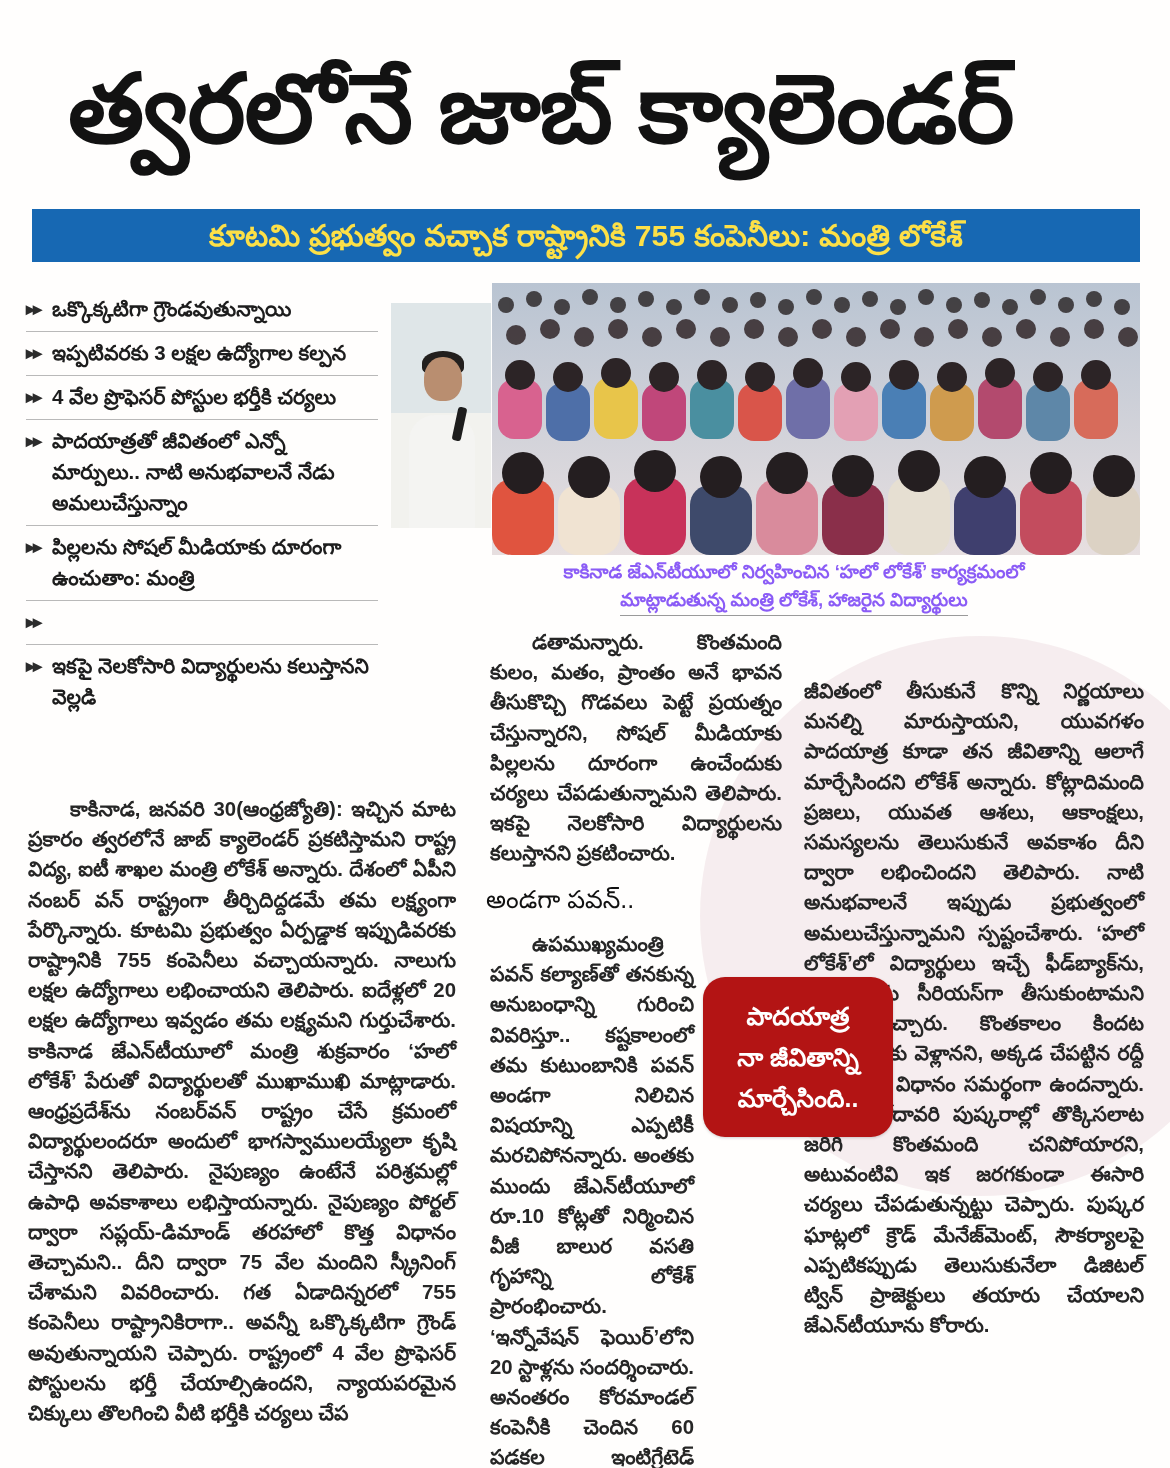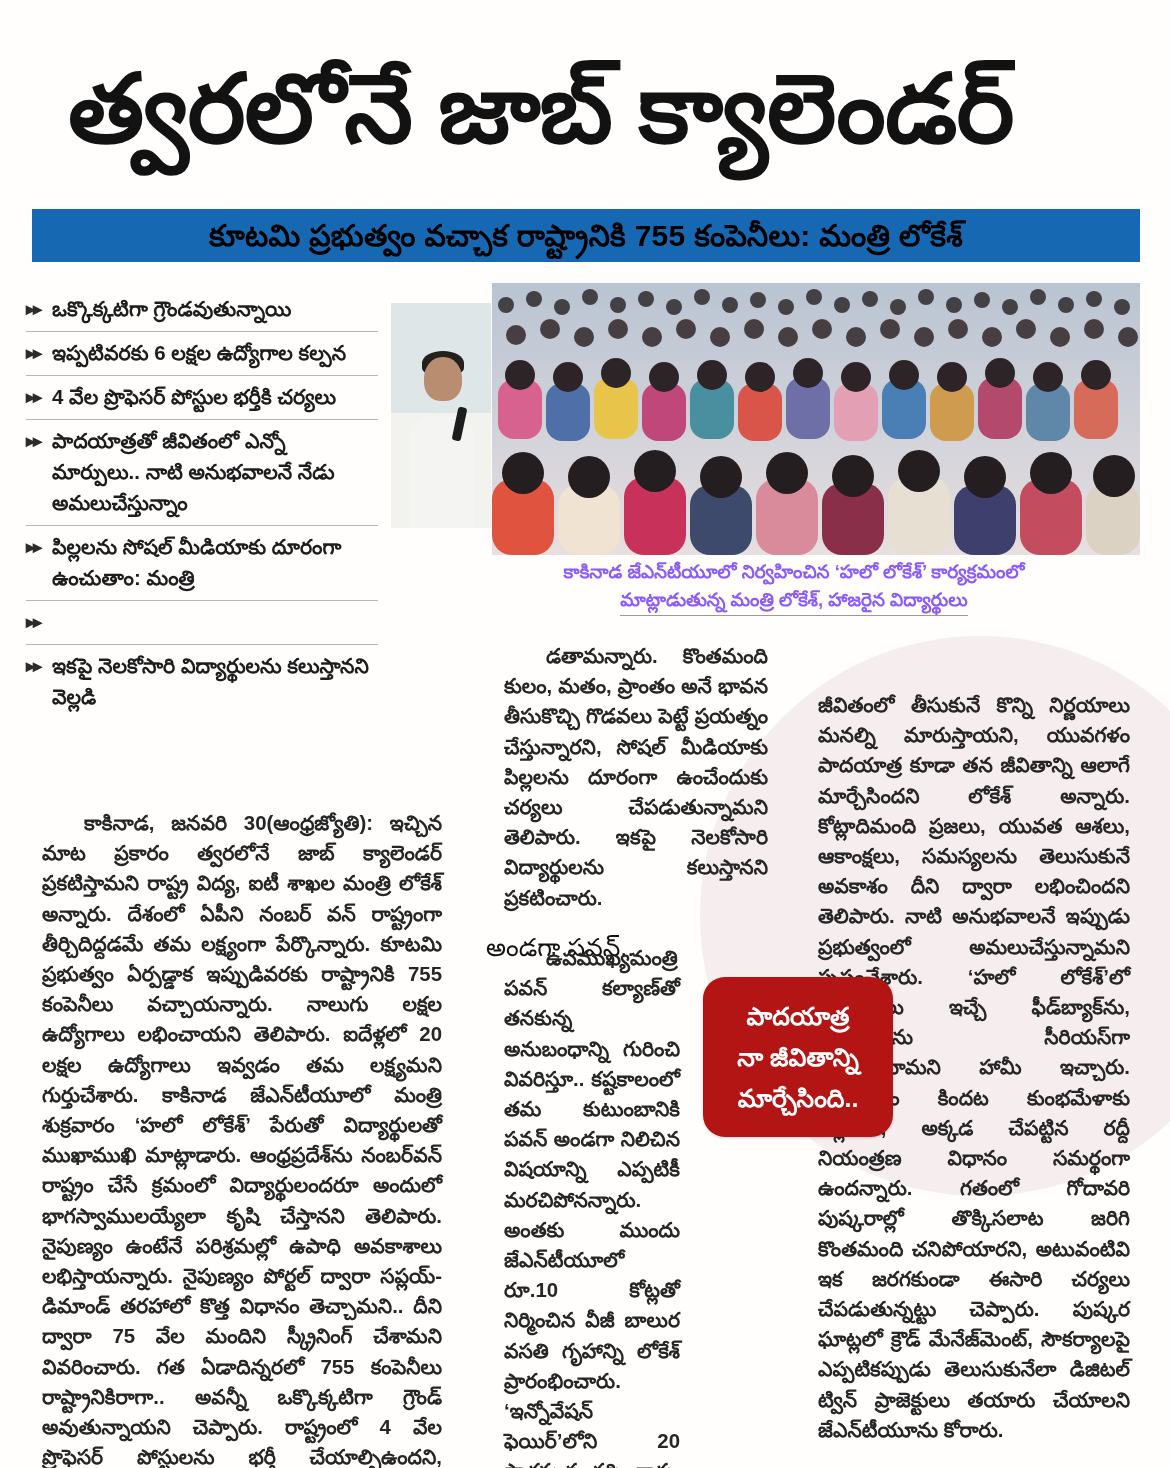--- a/index.html
+++ b/index.html
@@ -44,21 +44,21 @@
 
   
   .banner {
     position: absolute; left: 32px; top: 209px;
     width: 1108px; height: 53px;
     background: #1768b3;
     z-index: 3;
     display: flex; align-items: center; justify-content: center;
   }
   .banner-text {
-    color: #000000;
+    color: #fde047;
     font-size: 30px;
     font-weight: 700;
     line-height: 34px;
     white-space: nowrap;
     letter-spacing: .3px;
   }
 
   
   .bullets {
     position: absolute; left: 26px; top: 288px;
@@ -124,21 +124,21 @@
   .col {
     position: absolute;
     z-index: 3;
     font-size: 20.4px;
     line-height: 30.2px;
     color: #262626;
     font-weight: 600;
     text-align: justify;
     text-justify: inter-word;
   }
-  .col p { margin: 18px; }
+  .col p { margin: 4px; }
   .col p.indent { text-indent: 42px; }
   .col-1 { left: 24px; top: 790px; width: 436px; }
   .col-2 { left: 486px; top: 623px; width: 300px; }
   .col-3 { left: 800px; top: 672px; width: 348px; }
 
   .subhead {
     font-size: 25px;
     line-height: 32px;
     font-weight: 400;
     color: #111;
@@ -209,21 +209,21 @@
     <div class="banner-text">కూటమి ప్రభుత్వం వచ్చాక రాష్ట్రానికి 755 కంపెనీలు: మంత్రి లోకేశ్</div>
   </div>
 
   <div class="bullets">
     <div class="bullet-row">
       <span class="bullet-marker">▸▸</span>
       <span class="bullet-text">ఒక్కొక్కటిగా గ్రౌండవుతున్నాయి</span>
     </div>
     <div class="bullet-row">
       <span class="bullet-marker">▸▸</span>
-      <span class="bullet-text">ఇప్పటివరకు 6 లక్షల ఉద్యోగాల కల్పన</span>
+      <span class="bullet-text">ఇప్పటివరకు 3 లక్షల ఉద్యోగాల కల్పన</span>
     </div>
     <div class="bullet-row">
       <span class="bullet-marker">▸▸</span>
       <span class="bullet-text">4 వేల ప్రొఫెసర్ పోస్టుల భర్తీకి చర్యలు</span>
     </div>
     <div class="bullet-row">
       <span class="bullet-marker">▸▸</span>
       <span class="bullet-text">పాదయాత్రతో జీవితంలో ఎన్నో మార్పులు.. నాటి అనుభవాలనే నేడు అమలుచేస్తున్నాం</span>
     </div>
     <div class="bullet-row">

